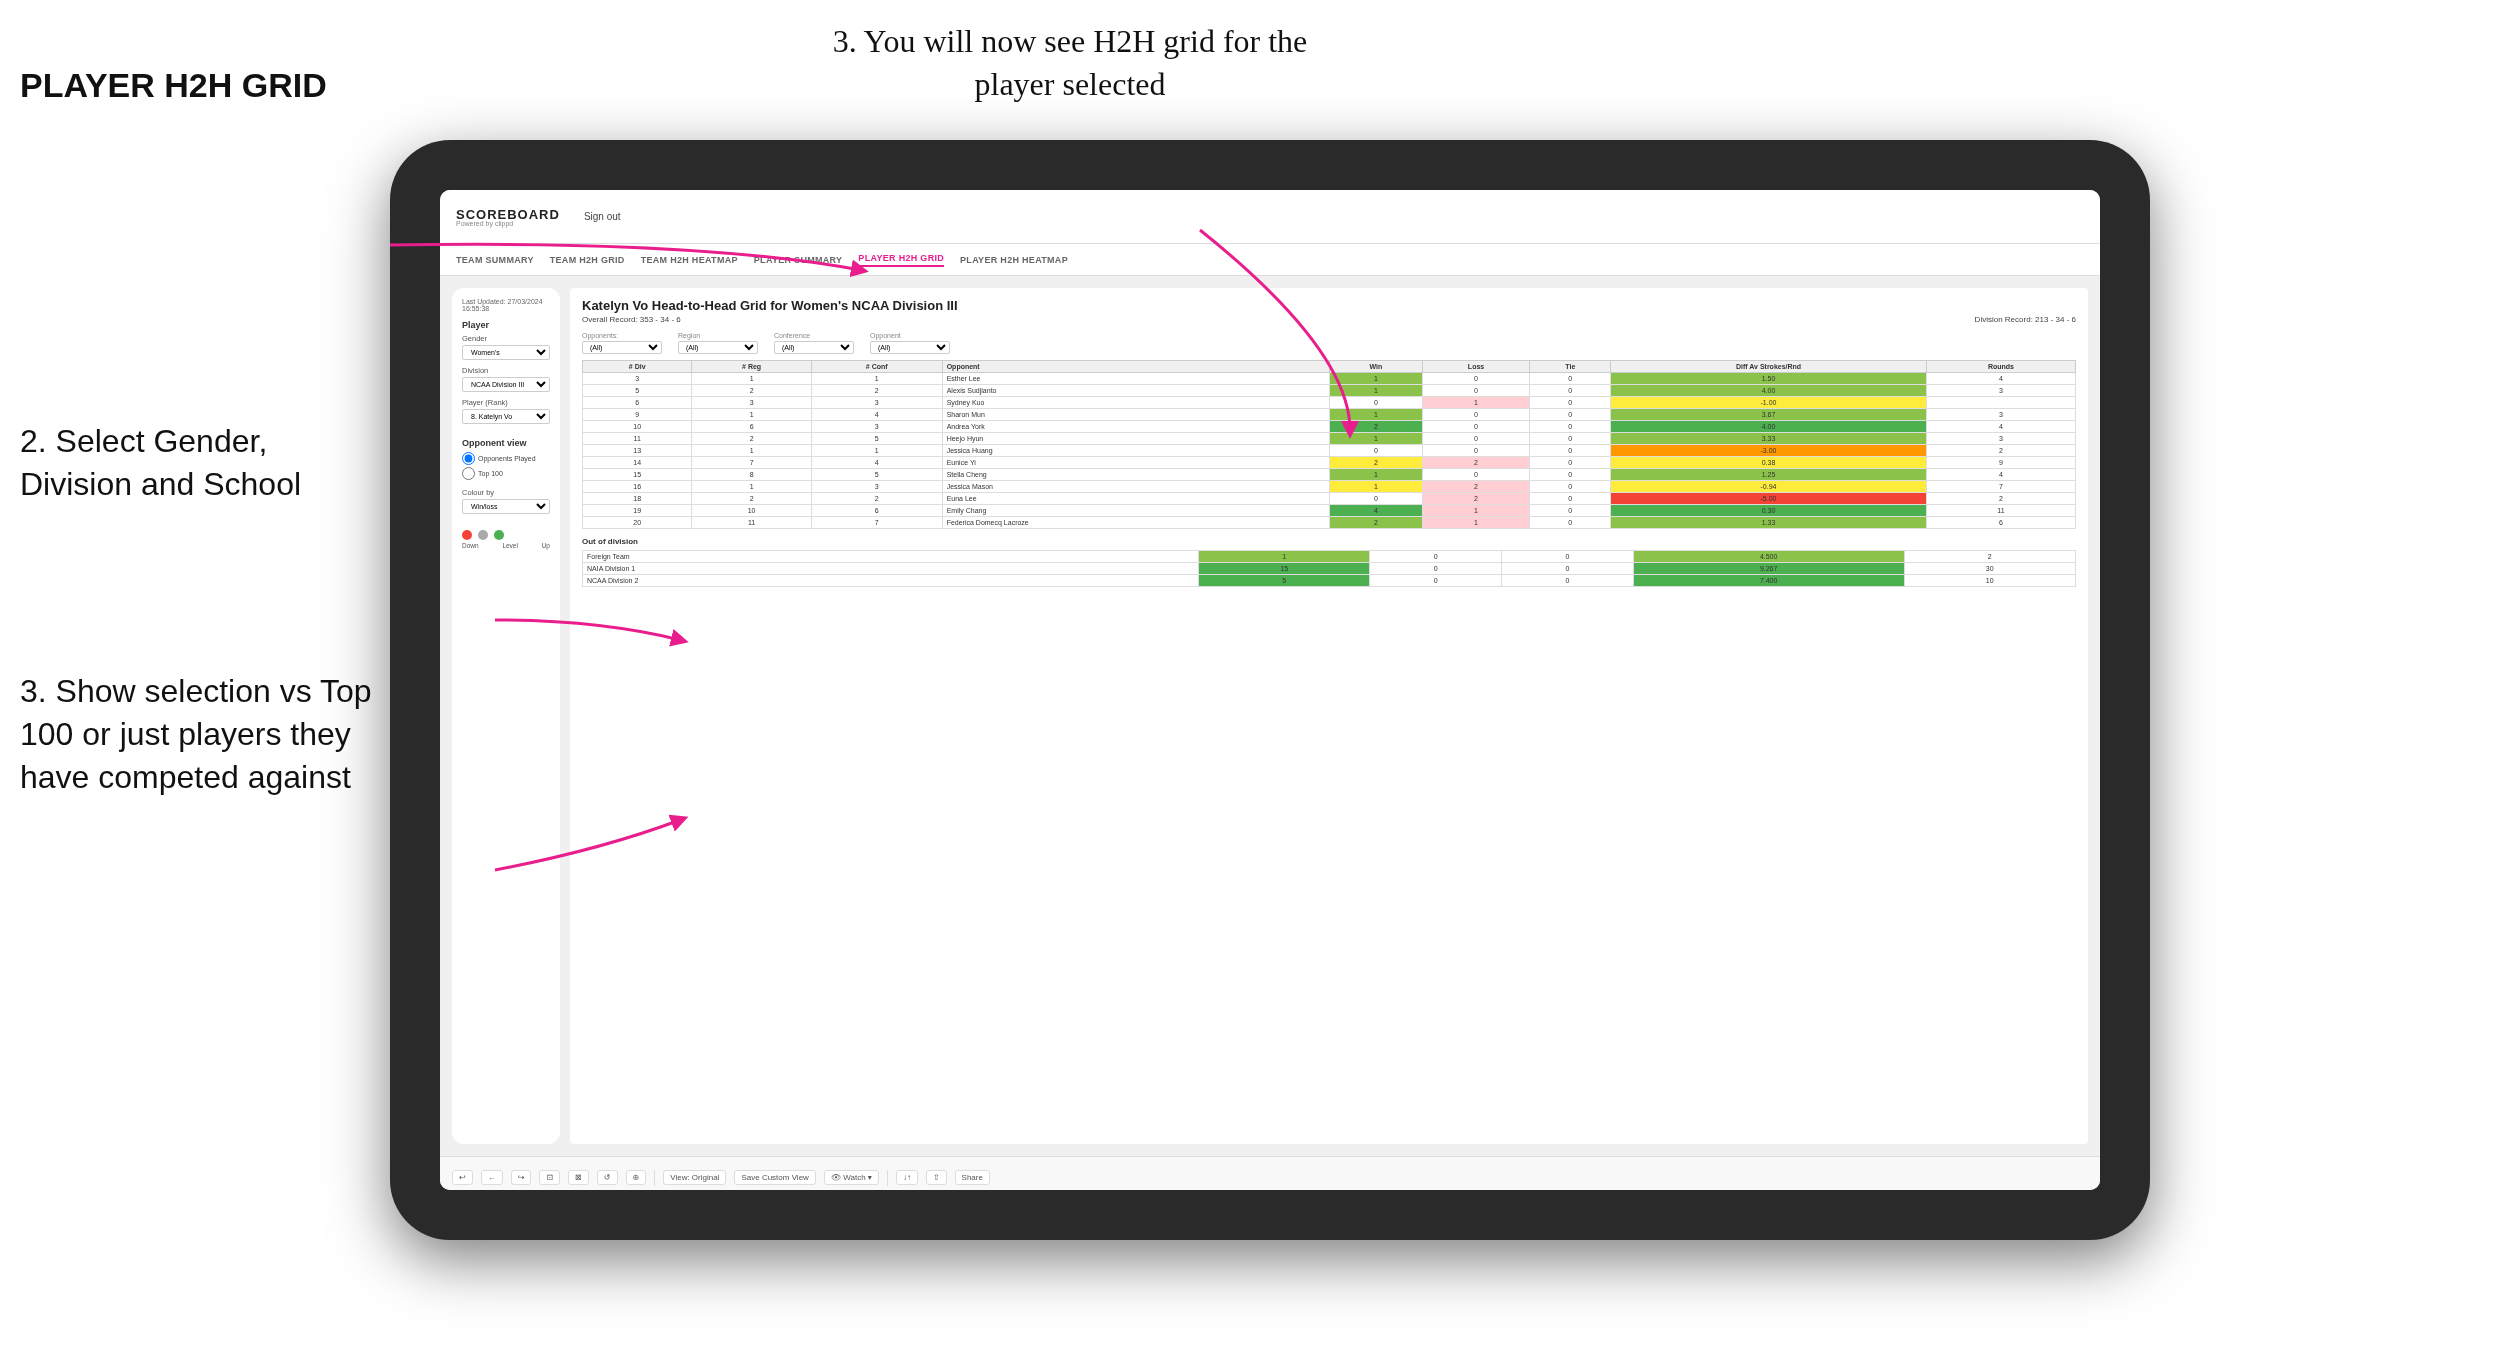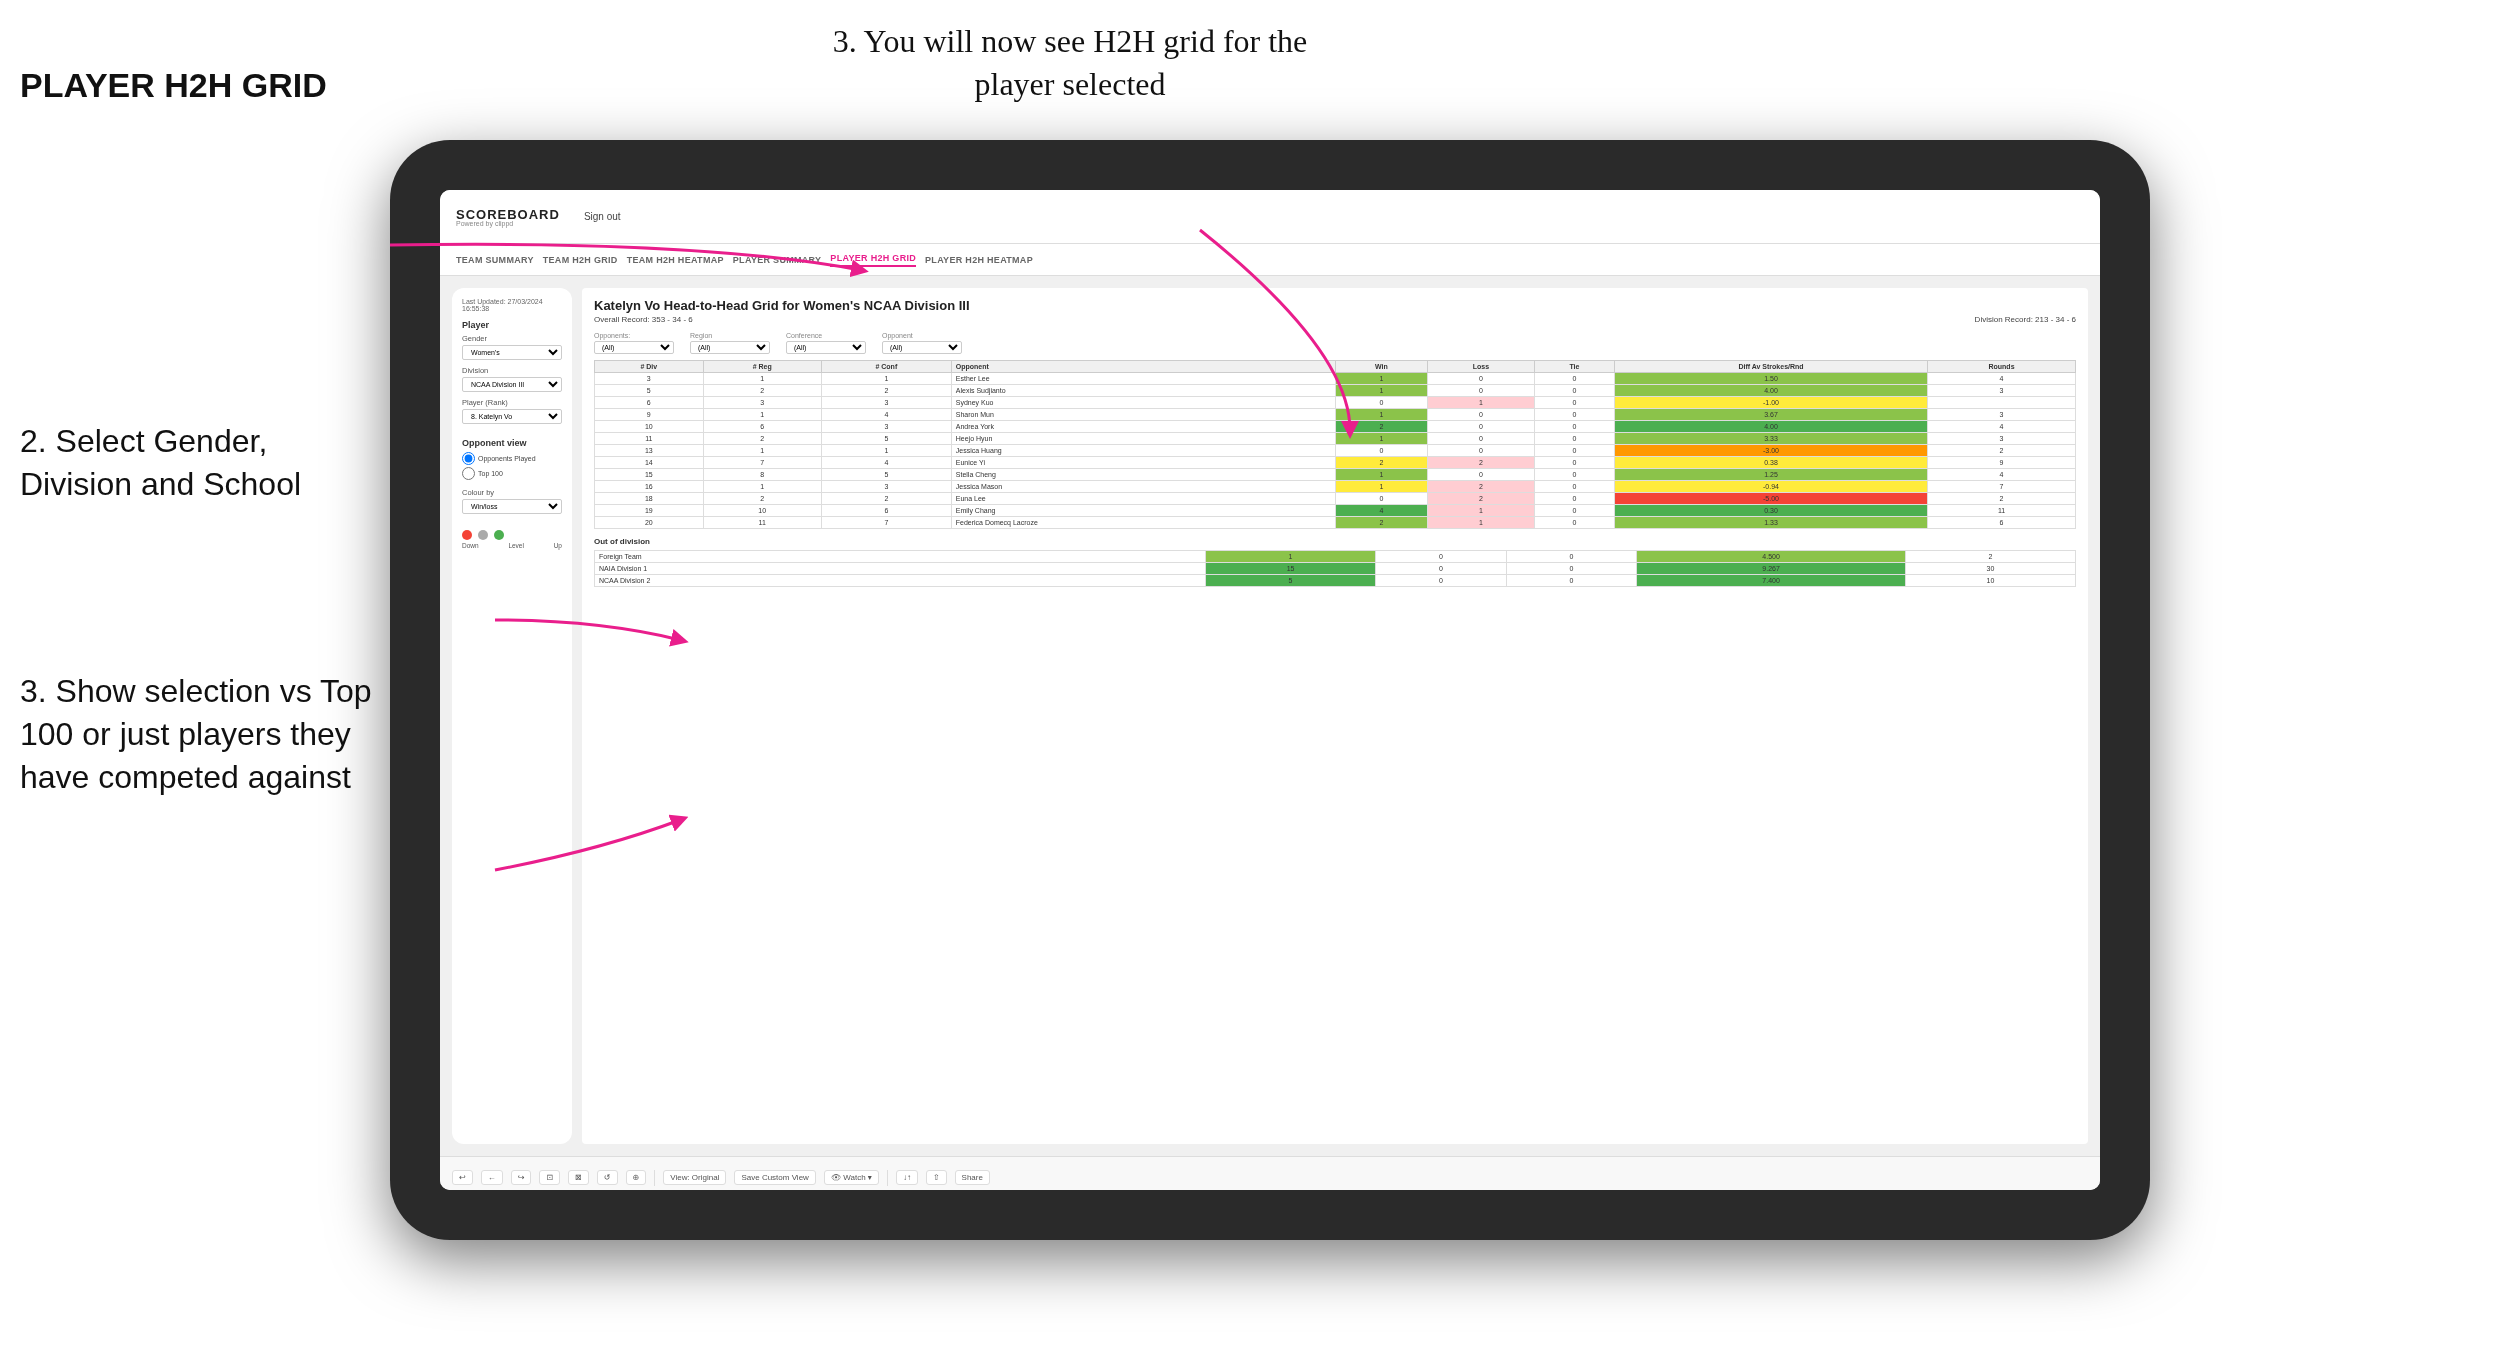--- a/index.html
+++ b/index.html
@@ -138,21 +138,21 @@
     }
 
     
     .secondary-nav {
       background: #ffffff;
       border-bottom: 1px solid #ddd;
       height: 32px;
       display: flex;
       align-items: center;
       padding: 0 16px;
-      gap: 9px;
+      gap: 16px;
     }
 
     .sec-nav-item {
       font-size: 9px;
       color: #666;
       font-weight: 600;
       cursor: pointer;
       letter-spacing: 0.3px;
     }
 
@@ -166,21 +166,21 @@
     .main-content {
       display: flex;
       height: calc(1000px - 78px - 42px);
       background: #f0f0f0;
       padding: 12px;
       gap: 10px;
     }
 
     
     .left-sidebar {
-      width: 120px;
+      width: 108px;
       background: #ffffff;
       border-radius: 12px;
       padding: 10px;
       font-size: 8px;
       flex-shrink: 0;
     }
 
     .sidebar-timestamp {
       font-size: 7px;
       color: #666;

